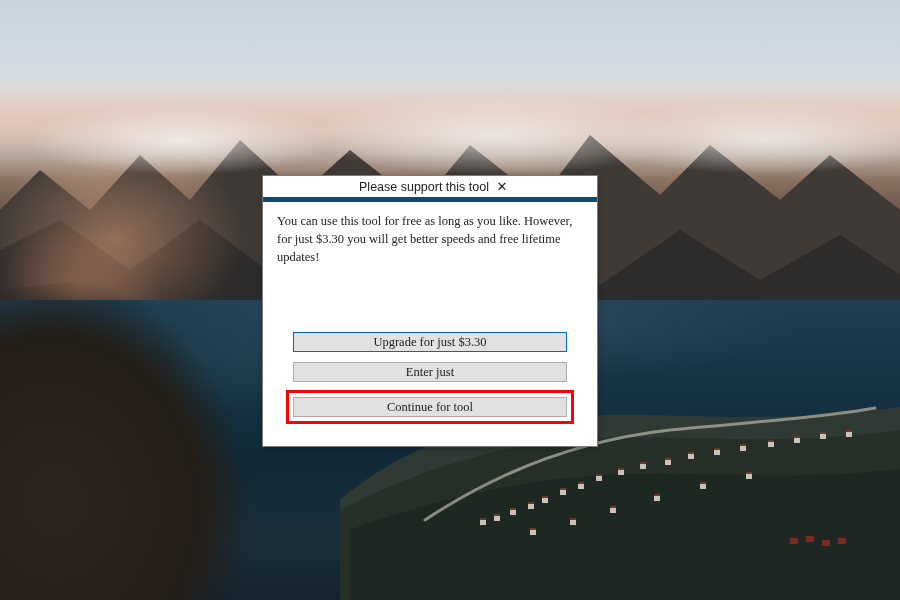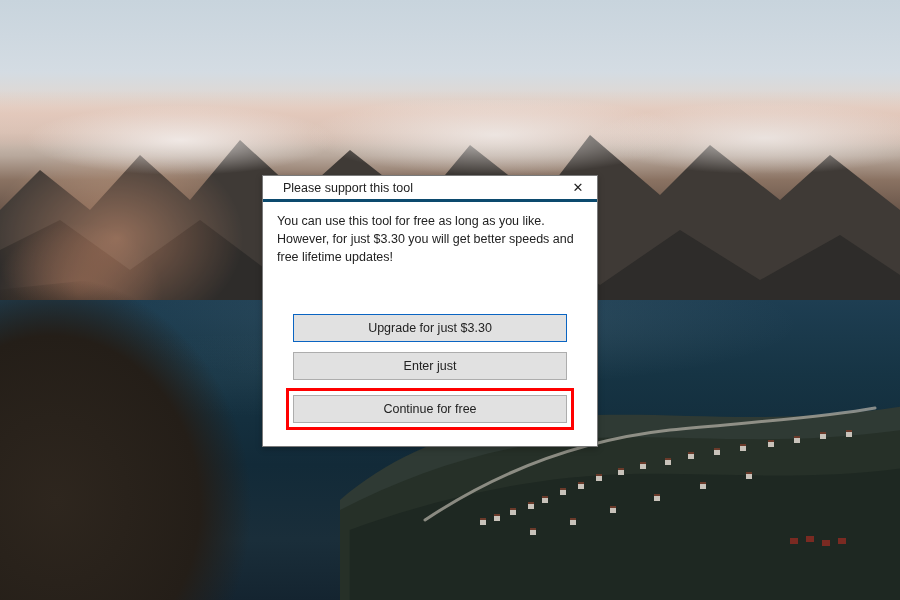--- a/index.html
+++ b/index.html
@@ -97,49 +97,50 @@
     
     .dialog {
       position: absolute;
       left: 262px; top: 175px;
       width: 336px; height: 272px;
       background: #ffffff;
       border: 1px solid #7a7a7a;
       box-shadow: 0 2px 6px rgba(0,0,0,0.25);
     }
     .titlebar {
-      display: flex; align-items: center; justify-content: space-between;
+      display: flex; align-items: center; justify-content: center;
       height: 26px; padding: 0 6px 0 20px;
-      border-bottom: 3px solid #0c4a6e;
+      border-bottom: 5px solid #0c4a6e;
     }
     .titlebar-title {
       font-size: 12.5px; color: #222; font-weight: 400;
     }
     .close-btn {
       width: 26px; height: 20px;
       display: flex; align-items: center; justify-content: center;
       font-size: 13px; color: #222;
       background: transparent; cursor: default;
     }
     .dialog-body {
-      padding: 10px 14px 14px 14px;
+      padding: 10px 14px 20px 14px;
       display: flex; flex-direction: column;
       height: calc(100% - 26px);
+      font-family: Liberation Serif, serif;
     }
     .msg {
       font-size: 12.5px; line-height: 1.45; color: #222;
     }
     .btn-stack {
       margin-top: auto;
       display: flex; flex-direction: column;
       gap: 10px;
       padding: 0 16px 6px 16px;
     }
     .win-btn {
-      height: 28px;
+      height: 20px;
       background: #e1e1e1;
       border: 1px solid #adadad;
       font-size: 12.5px; color: #222;
       display: flex; align-items: center; justify-content: center;
       cursor: default;
     }
     .win-btn.primary { border-color: #0a64c2; }
     .highlight-box {
       border: 3px solid #ff0000;
       padding: 4px;
@@ -215,17 +216,17 @@
     <div class="close-btn">
       <span>✕</span>
     </div>
   </div>
   <div class="dialog-body">
     <div class="msg">You can use this tool for free as long as you like. However, for just $3.30 you will get better speeds and free lifetime updates!</div>
     <div class="btn-stack">
       <div class="win-btn primary">Upgrade for just $3.30</div>
       <div class="win-btn">Enter just</div>
       <div class="highlight-box">
-        <div class="win-btn">Continue for free</div>
+        <div class="win-btn">Continue for tool</div>
       </div>
     </div>
   </div>
 </div>
 
 </body></html>

